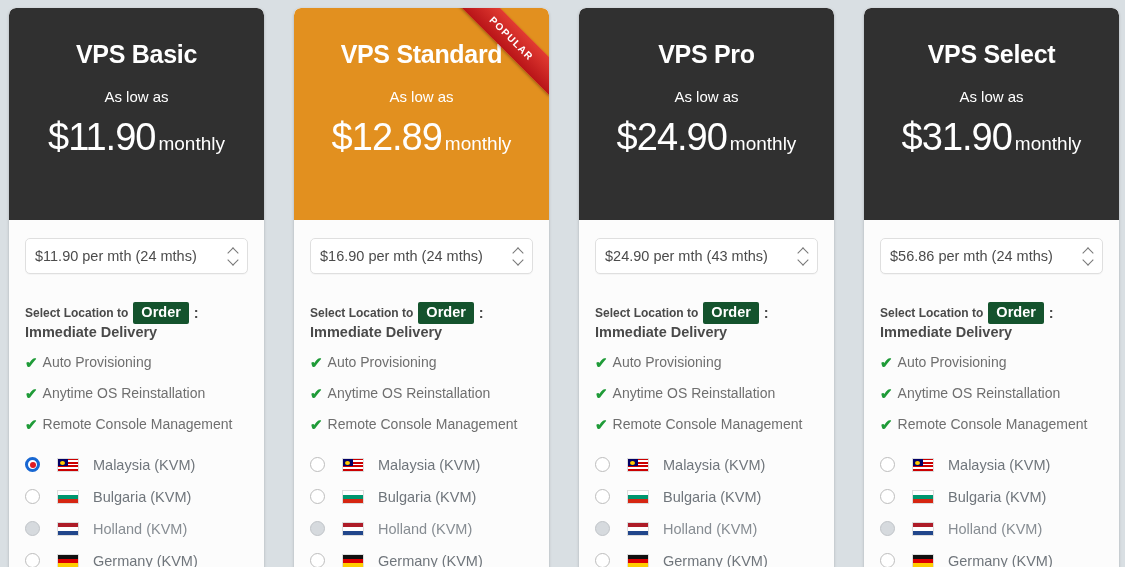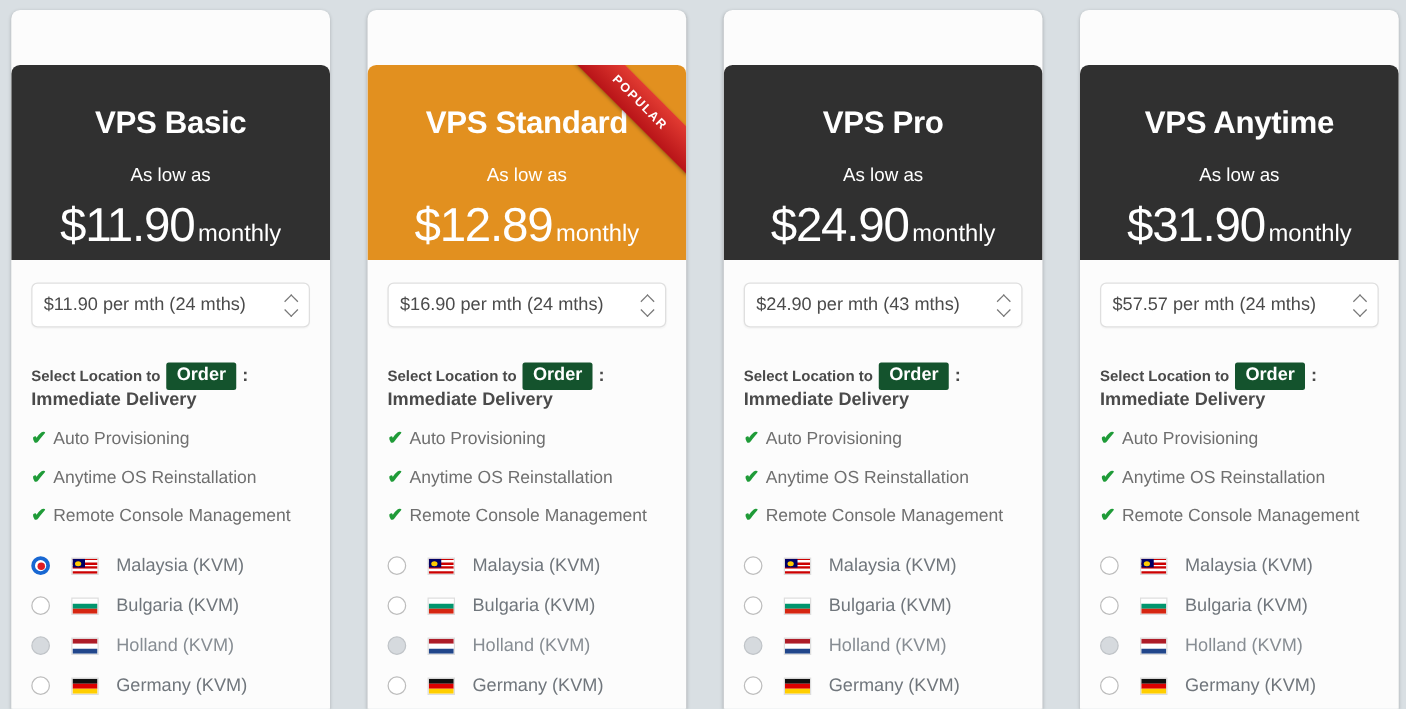--- a/index.html
+++ b/index.html
@@ -33,26 +33,25 @@
     height: 575px;
     background: #fcfcfc;
     border-radius: 7px;
     box-shadow: 0 1px 3px rgba(0,0,0,0.22);
     overflow: hidden;
   }
 
   
   .card-header {
     position: relative;
-    height: 156px;
+    height: 212px;
     background: #303030;
     border-radius: 7px 7px 0 0;
     text-align: center;
     overflow: hidden;
-    margin-top: 44px;
   }
   .card-header.accent { background: #e2901f; }
 
   .plan-name {
     color: #ffffff;
     font-size: 25px;
     font-weight: bold;
     letter-spacing: -0.3px;
     padding-top: 34px;
     line-height: 1;
@@ -555,29 +554,29 @@
             <span class="loc-label">Germany (KVM)</span>
           </div>
         </div>
       </div>
     </div>
   </div>
 
   <div class="card-slot slot-4">
     <div class="card">
       <div class="card-header">
-        <div class="plan-name">VPS Anytime</div>
+        <div class="plan-name">VPS Select</div>
         <div class="as-low-as">As low as</div>
         <div class="price-row">
           <span class="price-amount">$31.90</span><span class="price-period">monthly</span>
         </div>
       </div>
       <div class="card-body">
         <div class="term-select">
-          <span class="term-select-label">$57.57 per mth (24 mths)</span>
+          <span class="term-select-label">$56.86 per mth (24 mths)</span>
           <span class="stepper"></span>
         </div>
         <div class="select-location">
           <span class="sl-text">Select Location to</span>
           <span class="order-badge">Order</span>
           <span class="colon">:</span>
         </div>
         <div class="delivery-title">Immediate Delivery</div>
         <div class="feature-list">
           <div class="feature-item">

